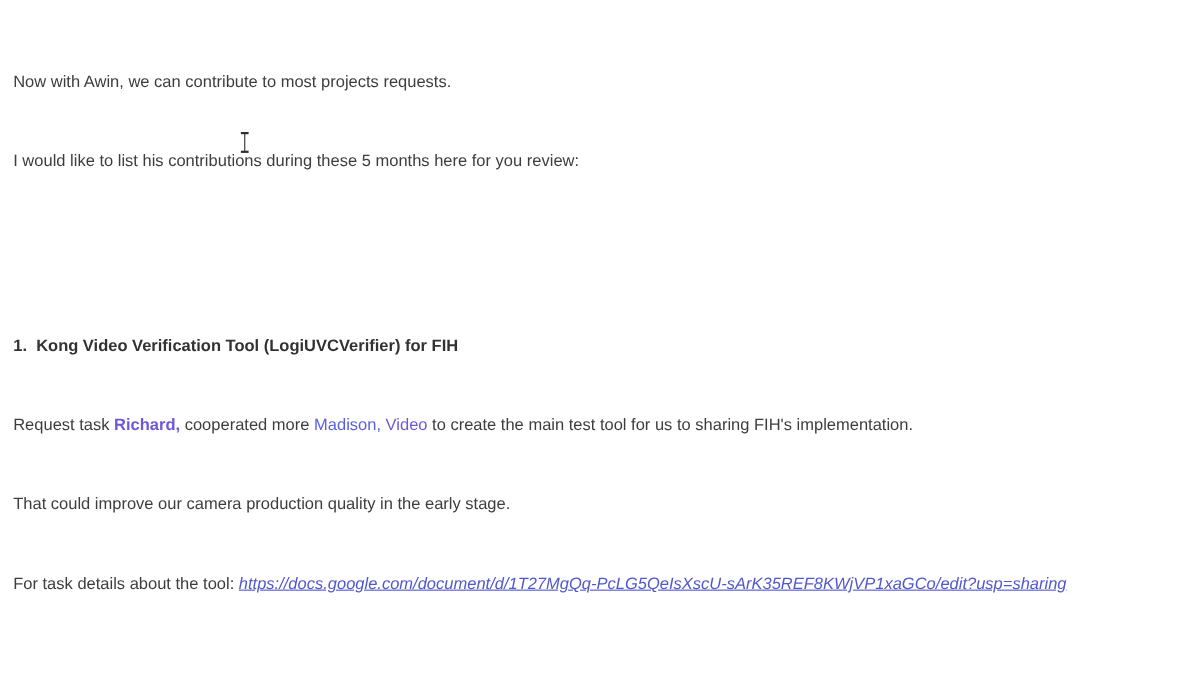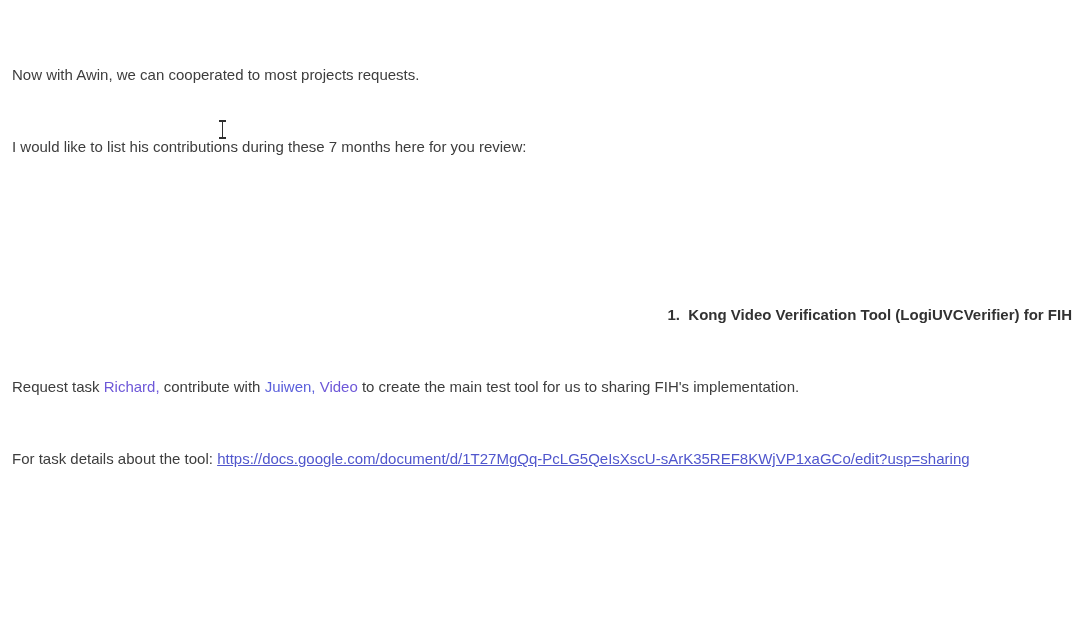--- a/index.html
+++ b/index.html
@@ -22,30 +22,30 @@
     white-space: pre-wrap;
   }
   .line {
     height: 24px;
     white-space: pre-wrap;
   }
   .blank { height: 24px; }
   .h {
     font-weight: 700;
     color: var(--heading, #323232);
-    text-align: right;
   }
   .person { text-decoration: none; cursor: pointer; }
-  .person.richard { color: var(--richard, #6e58d8); }
+  .person.richard { color: var(--richard, #6e58d8); font-weight: bold; }
   .person.madison { color: var(--madison, #5a5fdb); }
   .person.juiwen  { color: var(--juiwen, #6e58d8); }
   .doclink {
     color: var(--link, #5157cd);
     text-decoration: underline;
     cursor: pointer;
+    font-style: italic;
   }
   
   .ibeam {
     position: absolute;
     left: 218px;
     top: 119px;
     width: 9px;
     height: 21px;
     pointer-events: none;
   }
@@ -65,26 +65,27 @@
     background: #2e2e2e;
   }
   .ibeam-top { top: 1px; }
   .ibeam-bottom { bottom: 1px; }
 </style>
 </head>
 <body>
 
 <div class="doc">
 
-  <div class="line">Now with Awin, we can cooperated to most projects requests.</div>
-  <div class="line">I would like to list his contributions during these 7 months here for you review:</div>
+  <div class="line">Now with Awin, we can contribute to most projects requests.</div>
+  <div class="line">I would like to list his contributions during these 5 months here for you review:</div>
   <div class="blank"></div>
 
   <div class="line h"><span class="num" data-weight="bold">1.</span><span>  Kong Video Verification Tool (LogiUVCVerifier) for FIH</span></div>
-  <div class="line"><span>Request task </span><span class="person richard">Richard,</span><span> contribute with </span><span class="person madison">Juiwen,</span><span> </span><span class="person juiwen">Video</span><span> to create the main test tool for us to sharing FIH's implementation.</span></div>
+  <div class="line"><span>Request task </span><span class="person richard">Richard,</span><span> cooperated more </span><span class="person madison">Madison,</span><span> </span><span class="person juiwen">Video</span><span> to create the main test tool for us to sharing FIH's implementation.</span></div>
+  <div class="line">That could improve our camera production quality in the early stage.</div>
   <div class="line"><span>For task details about the tool: </span><span class="doclink">https://docs.google.com/document/d/1T27MgQq-PcLG5QeIsXscU-sArK35REF8KWjVP1xaGCo/edit?usp=sharing</span></div>
   
 
   
   
   
 
   
   
   

